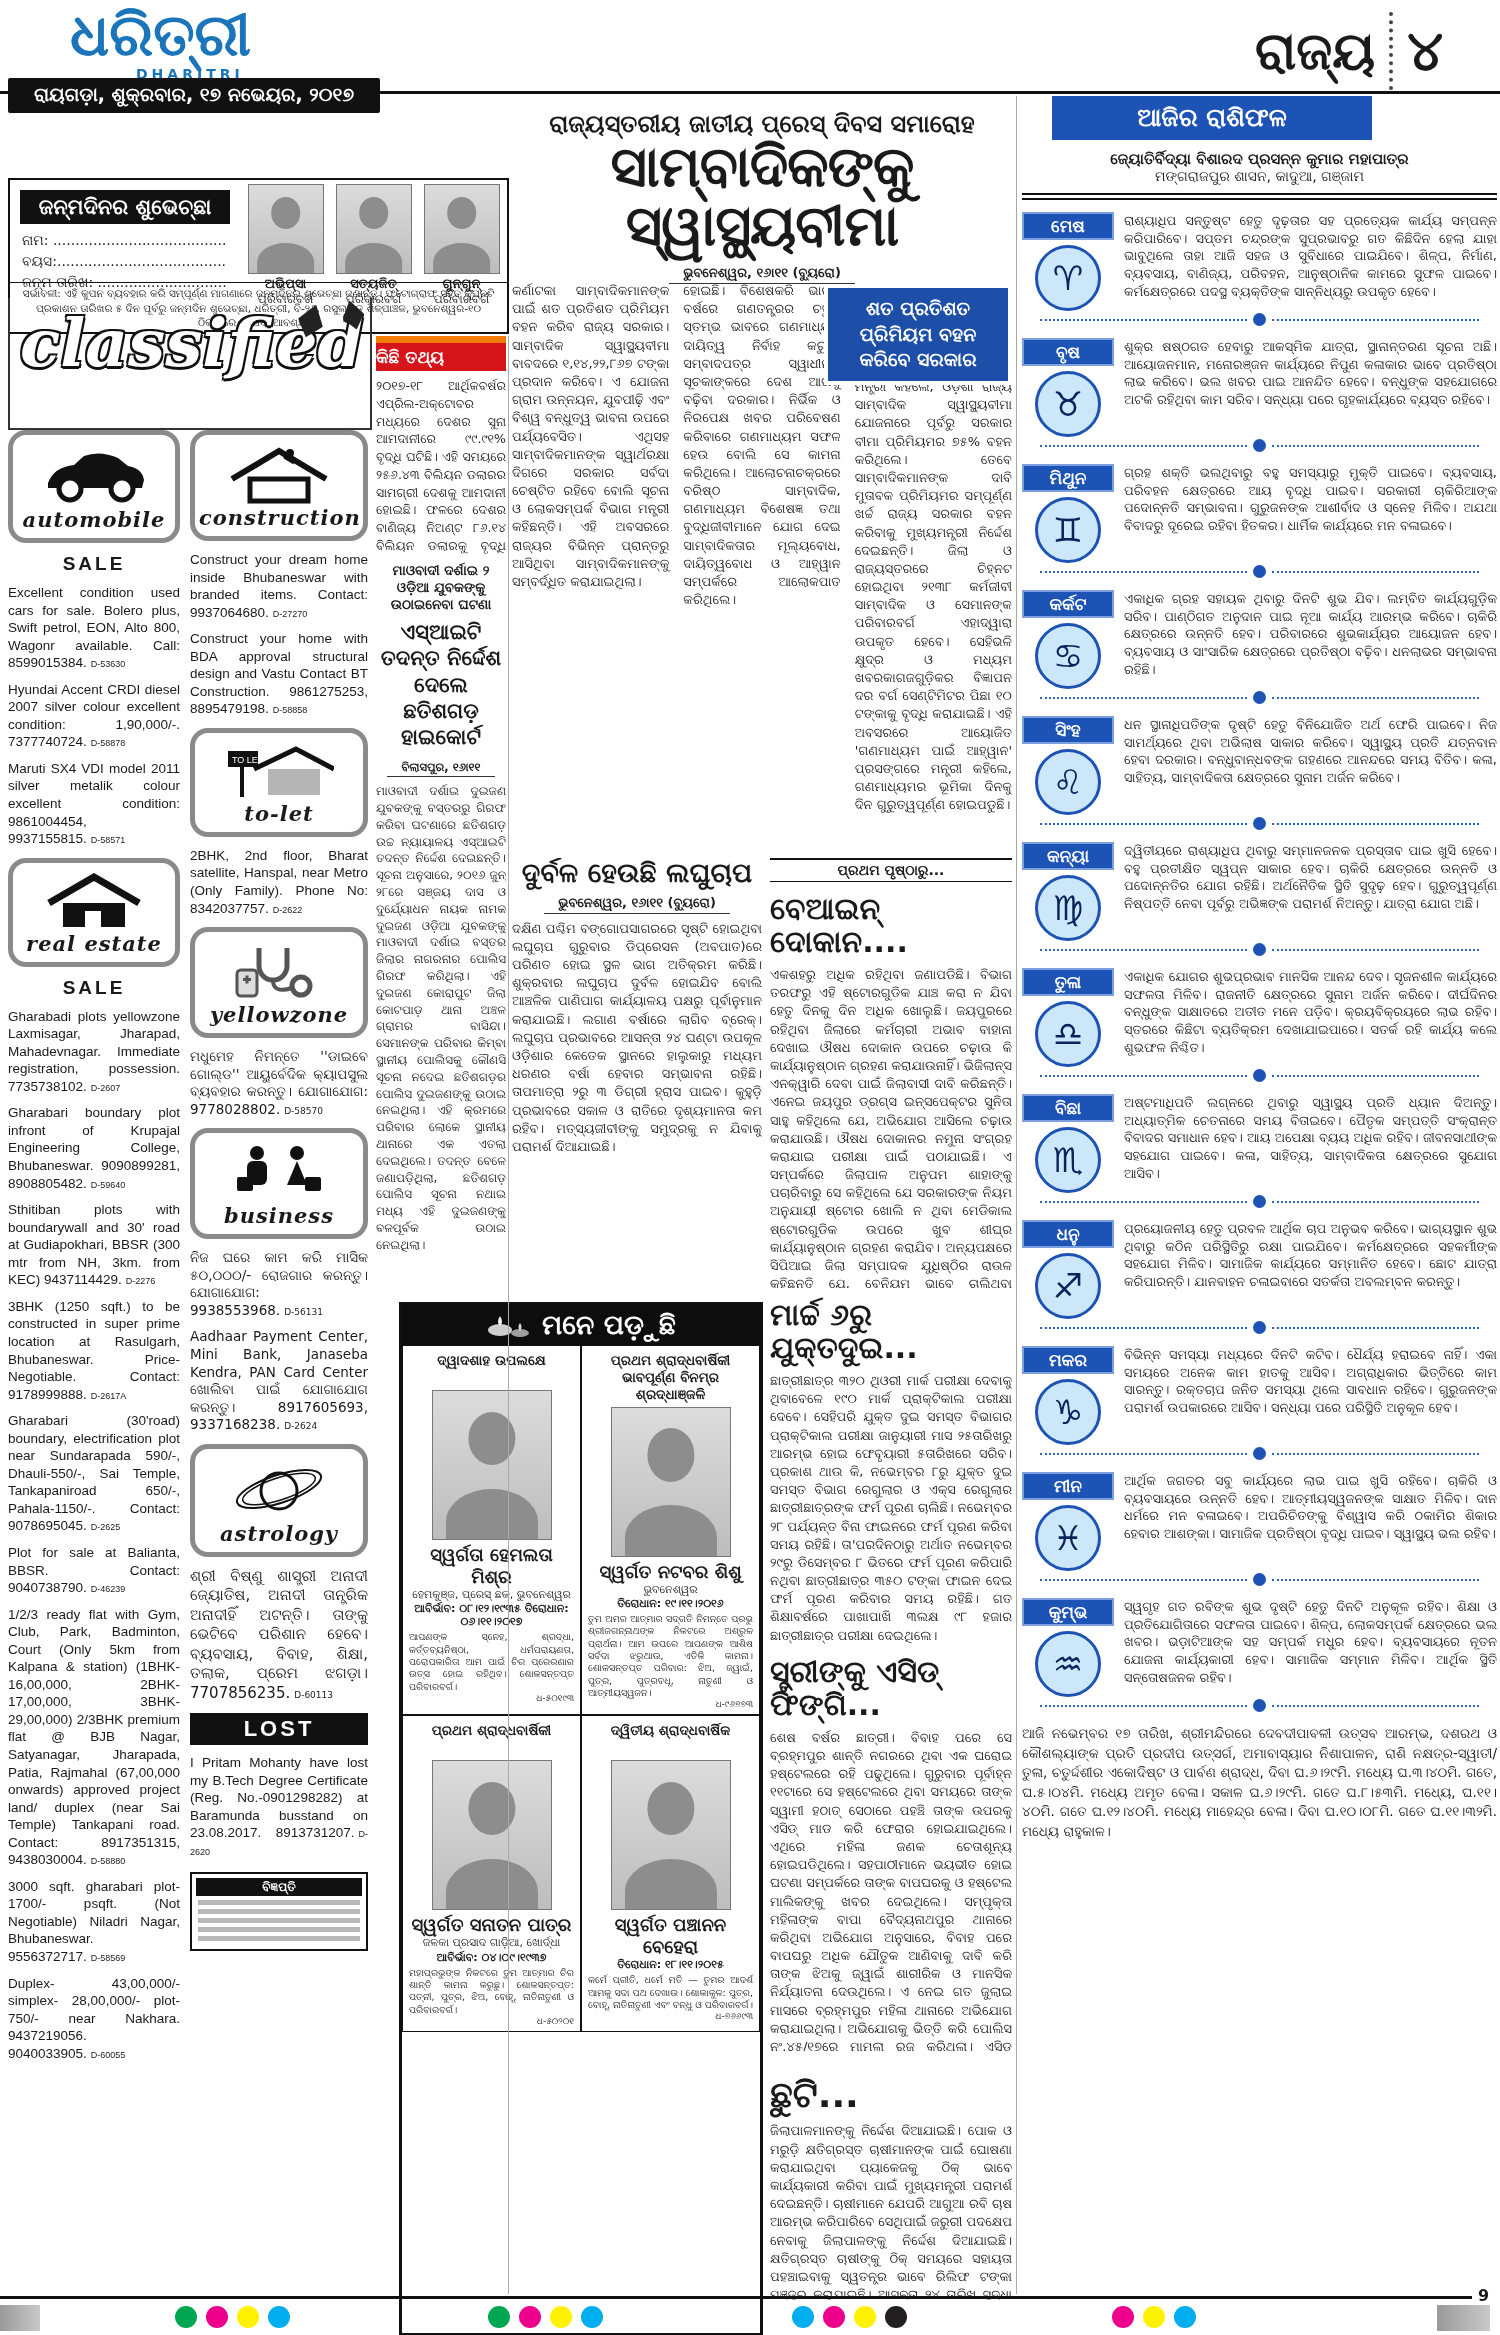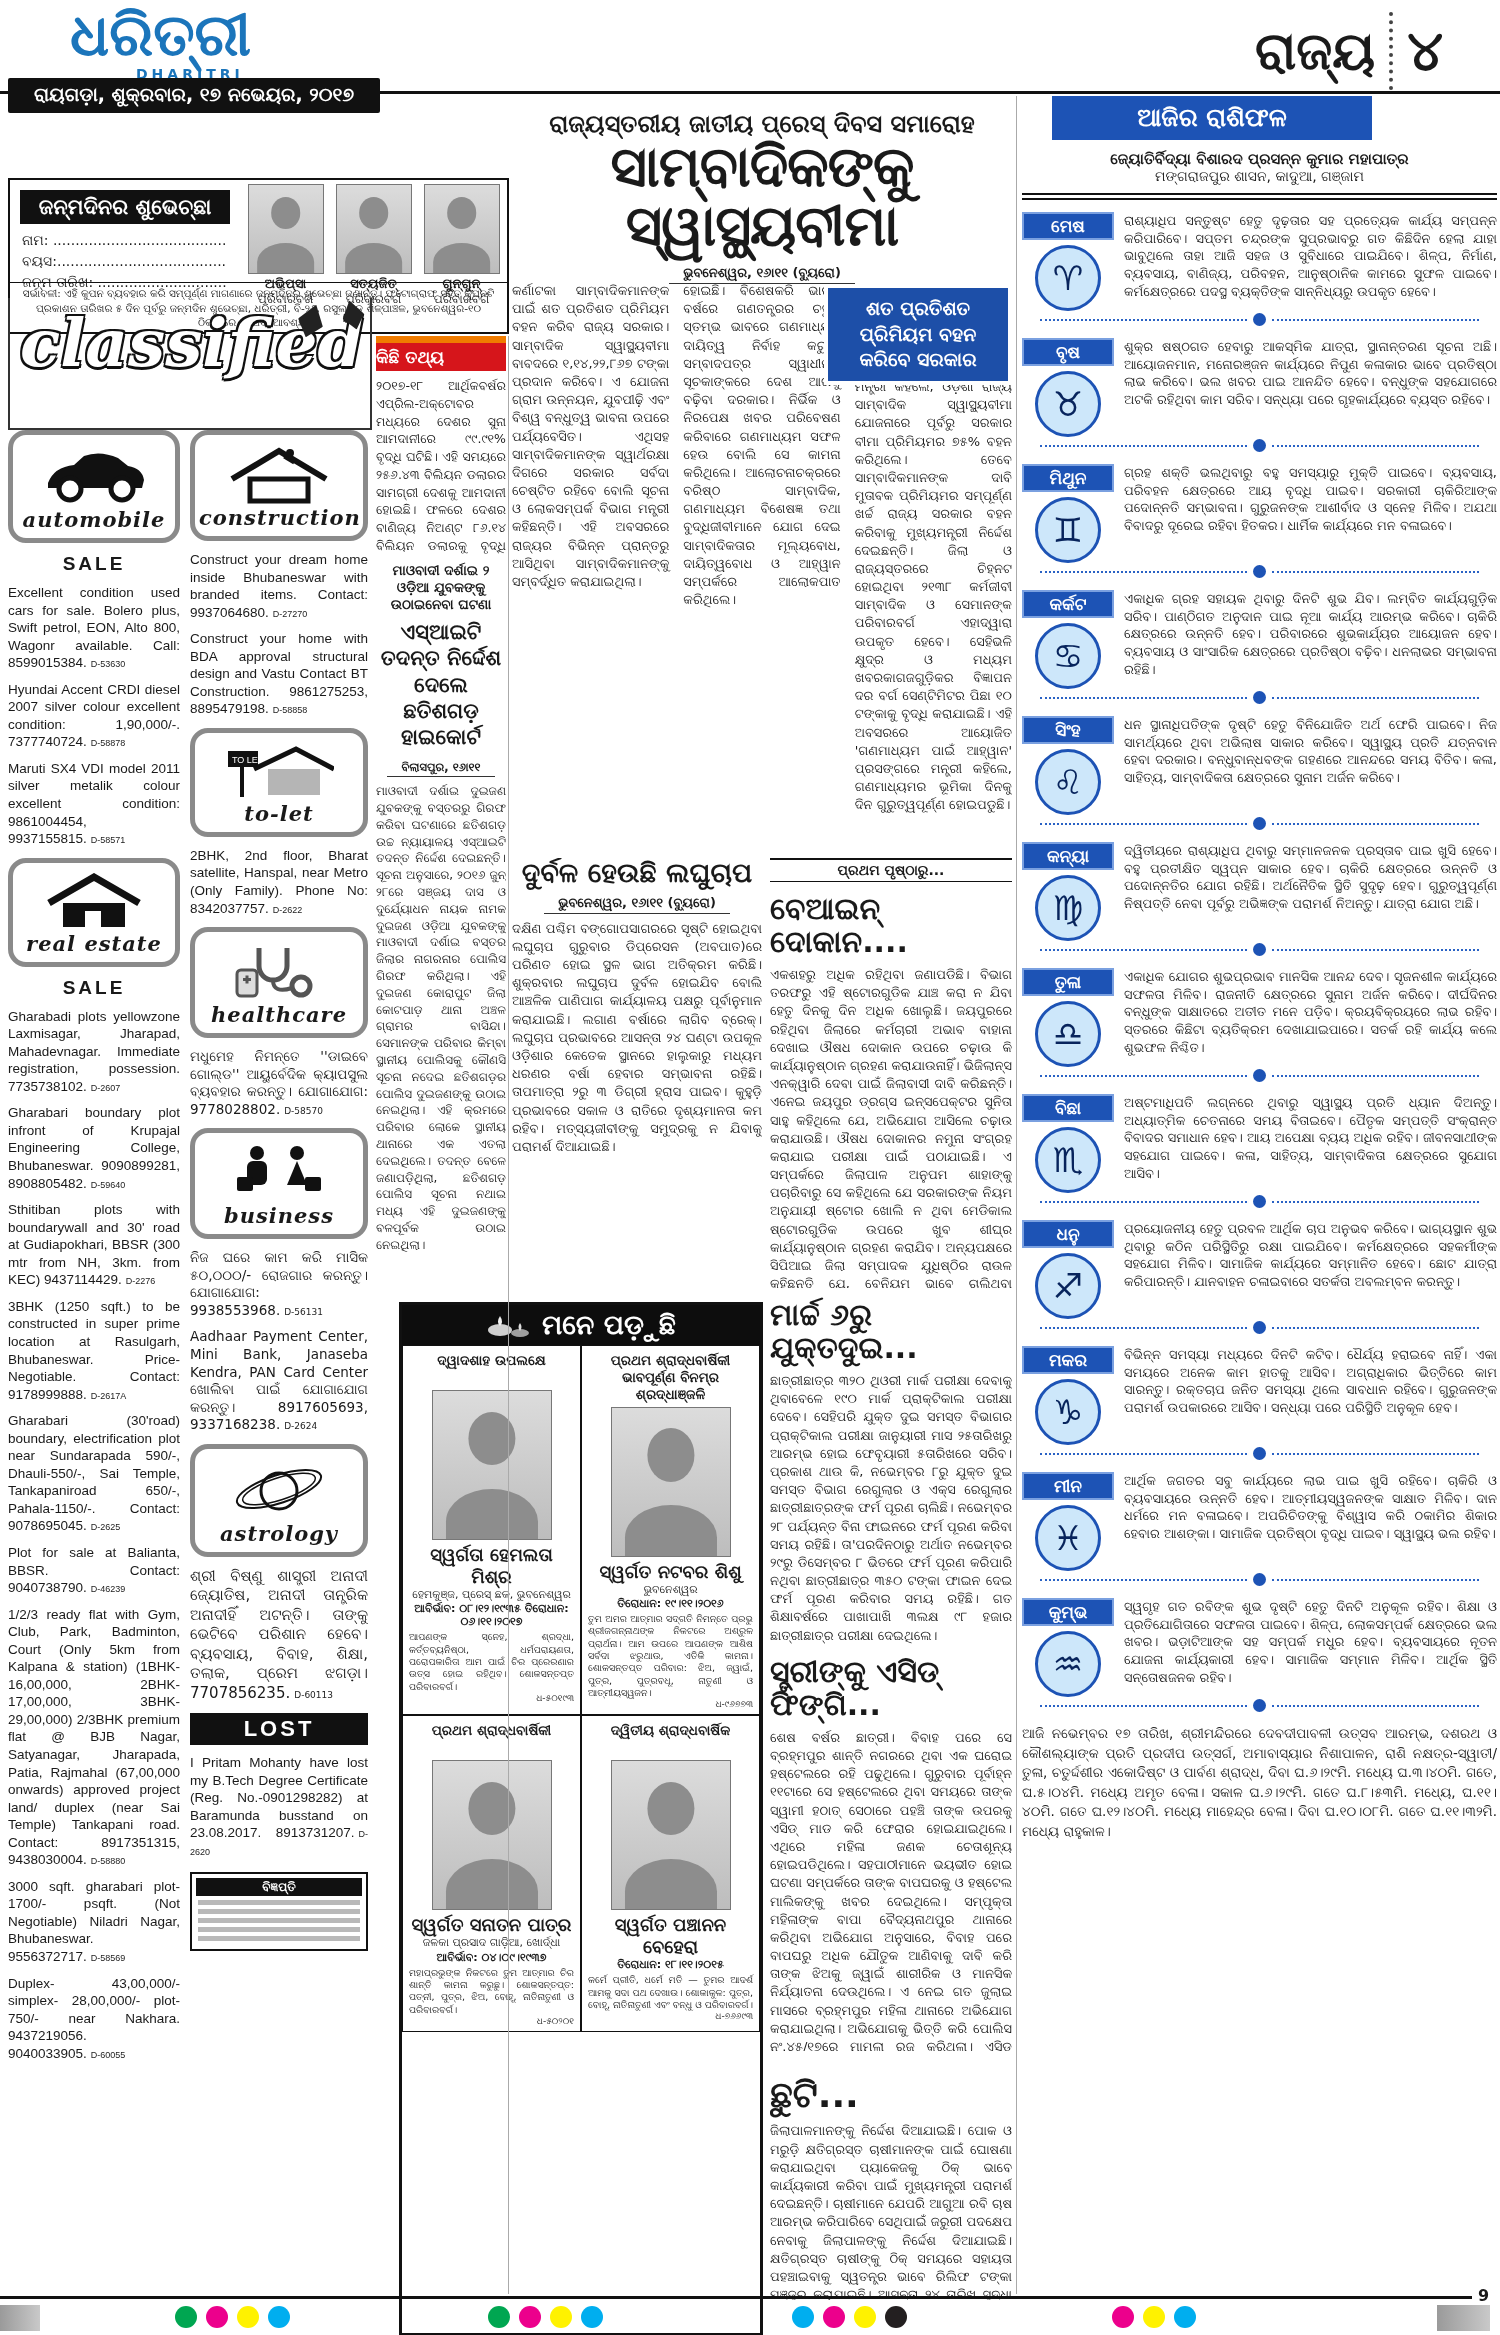--- a/index.html
+++ b/index.html
@@ -219,21 +219,21 @@
       </div>
     <div class="tile">
       <svg width="100" height="60" viewBox="0 0 100 60">
         <path d="M30 6 v18 a14 14 0 0 0 28 0 V6" fill="none" stroke="#555" stroke-width="5"></path>
         <circle cx="72" cy="44" r="9" fill="none" stroke="#555" stroke-width="5"></circle>
         <path d="M44 38 q0 14 19 8" fill="none" stroke="#555" stroke-width="4"></path>
         <rect x="8" y="28" width="20" height="26" rx="4" fill="#ddd" stroke="#555" stroke-width="3"></rect>
         <rect x="14" y="36" width="8" height="3" fill="#555"></rect>
           <rect x="16.5" y="33.5" width="3" height="8" fill="#555"></rect>
       </svg>
-      <div class="tile-label">healthcare</div>
+      <div class="tile-label">yellowzone</div>
     </div>
     <div>
         <div class="ad"><span>ମଧୁମେହ ନିମନ୍ତେ ''ଡାଇବେ ଗୋଲ୍ଡ'' ଆୟୁର୍ବେଦିକ କ୍ୟାପସୁଲ ବ୍ୟବହାର କରନ୍ତୁ। ଯୋଗାଯୋଗ: 9778028802.</span><span class="ad-ref">D-58570</span></div>
       </div>
     <div class="tile">
       <svg width="104" height="60" viewBox="0 0 104 60">
         <circle cx="30" cy="10" r="7" fill="#111"></circle>
           <rect x="20" y="18" width="20" height="24" rx="6" fill="#111"></rect>
         <rect x="10" y="34" width="16" height="14" rx="2" fill="#111"></rect>
         <circle cx="70" cy="10" r="7" fill="#111"></circle>

